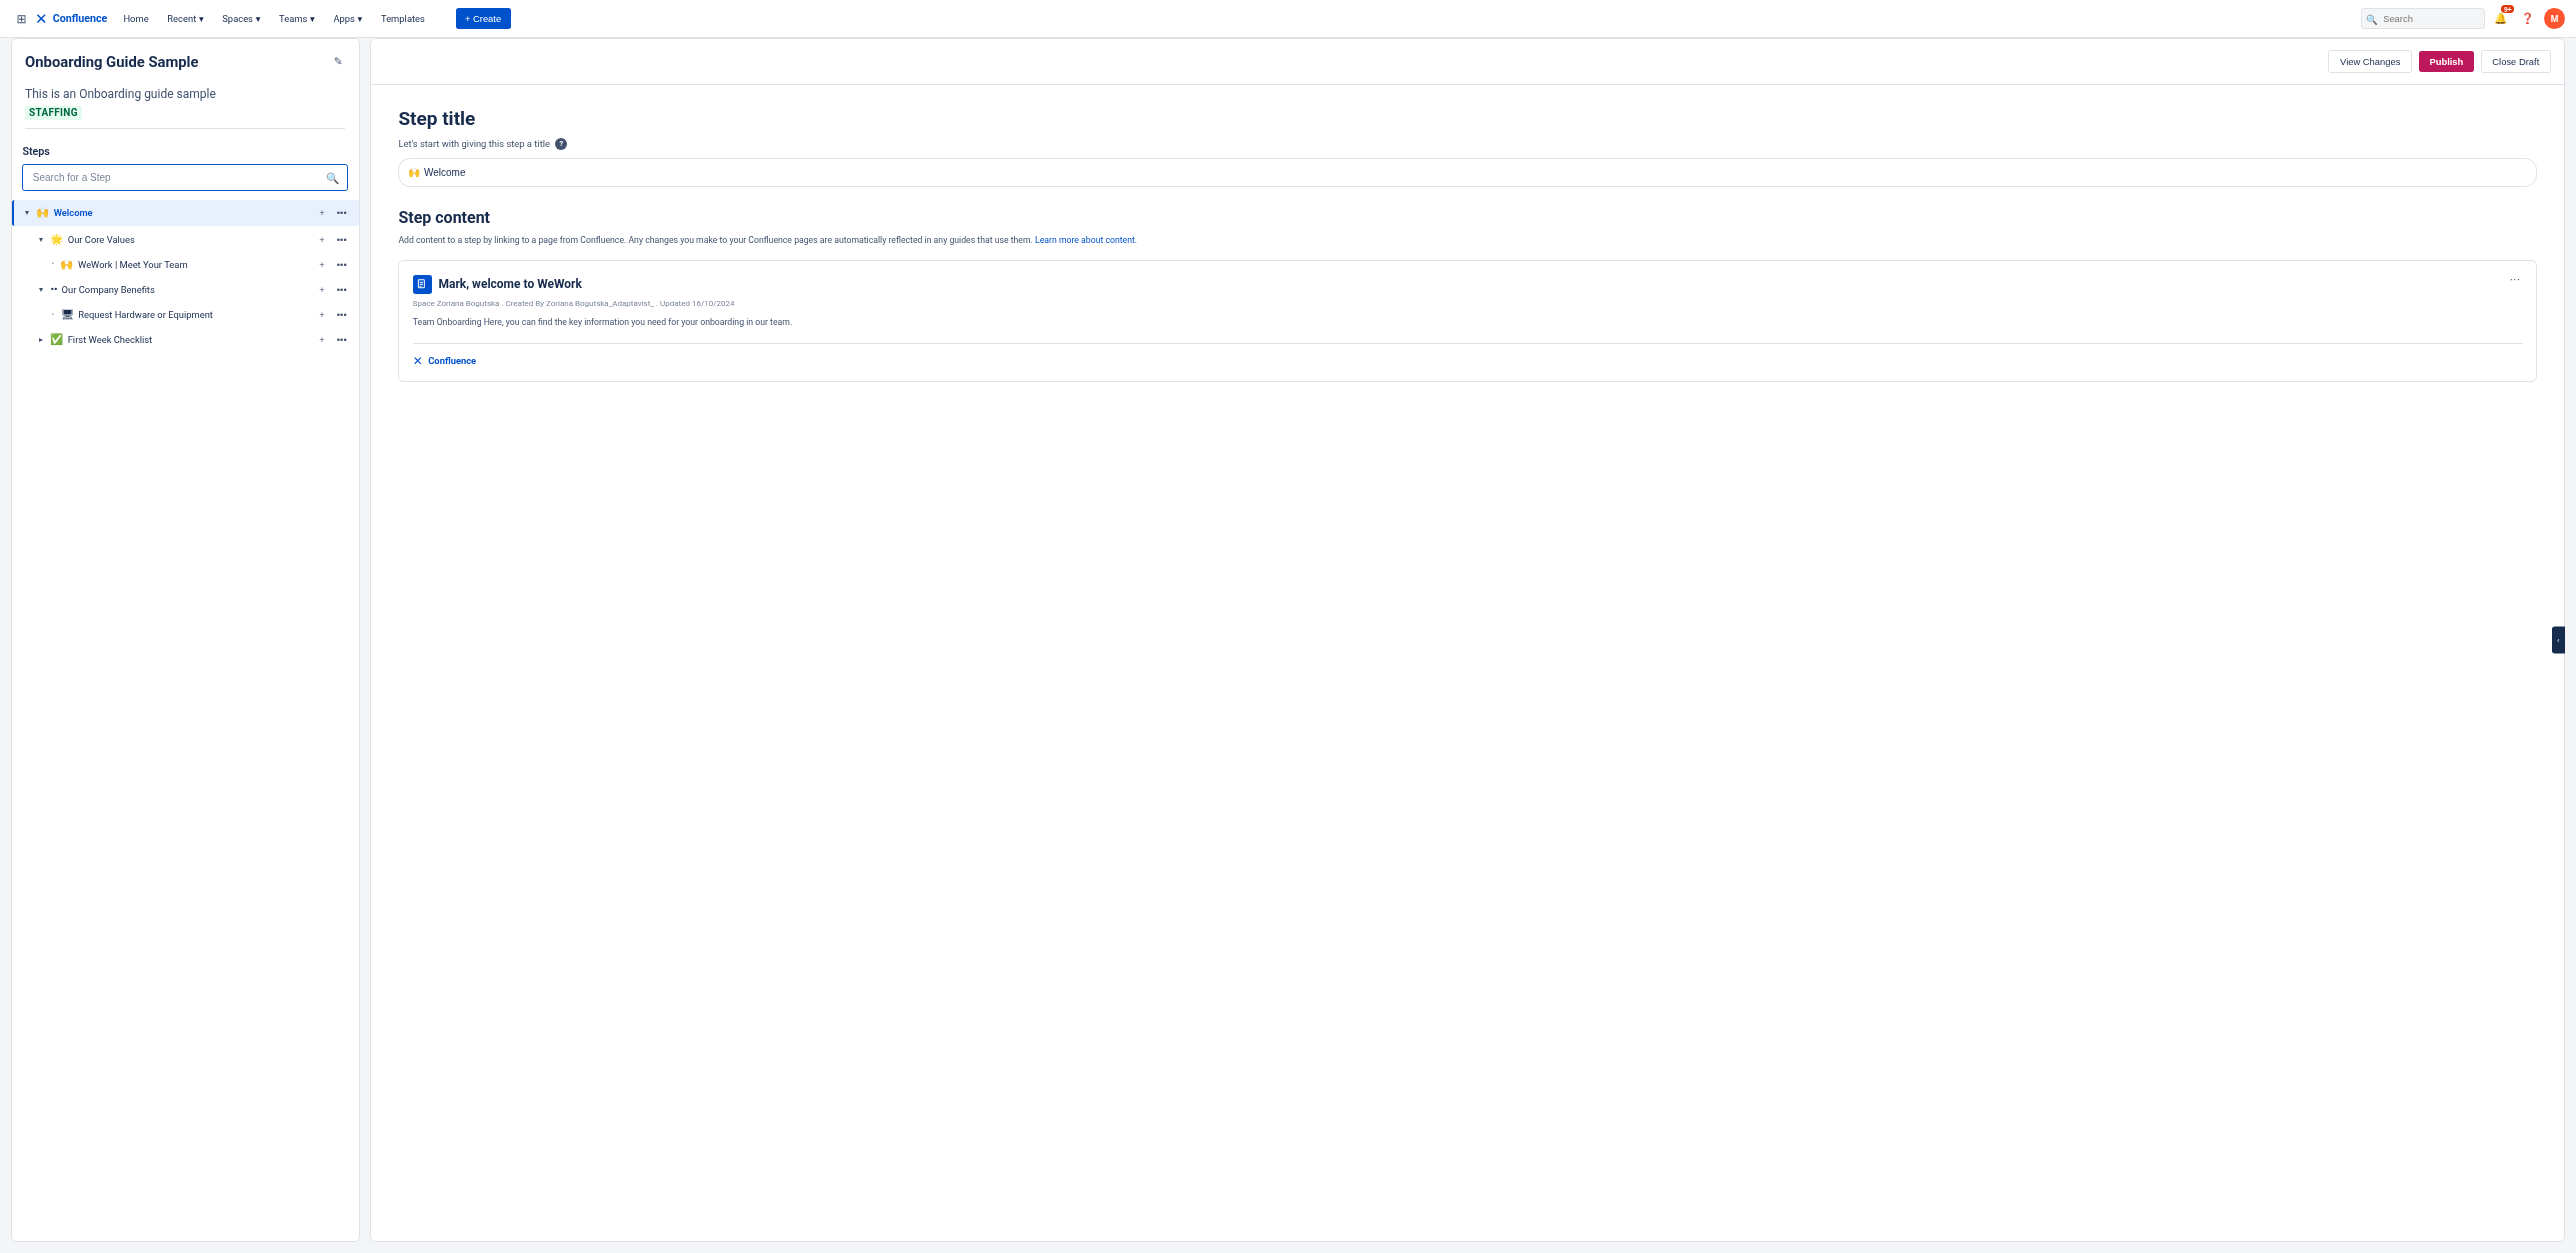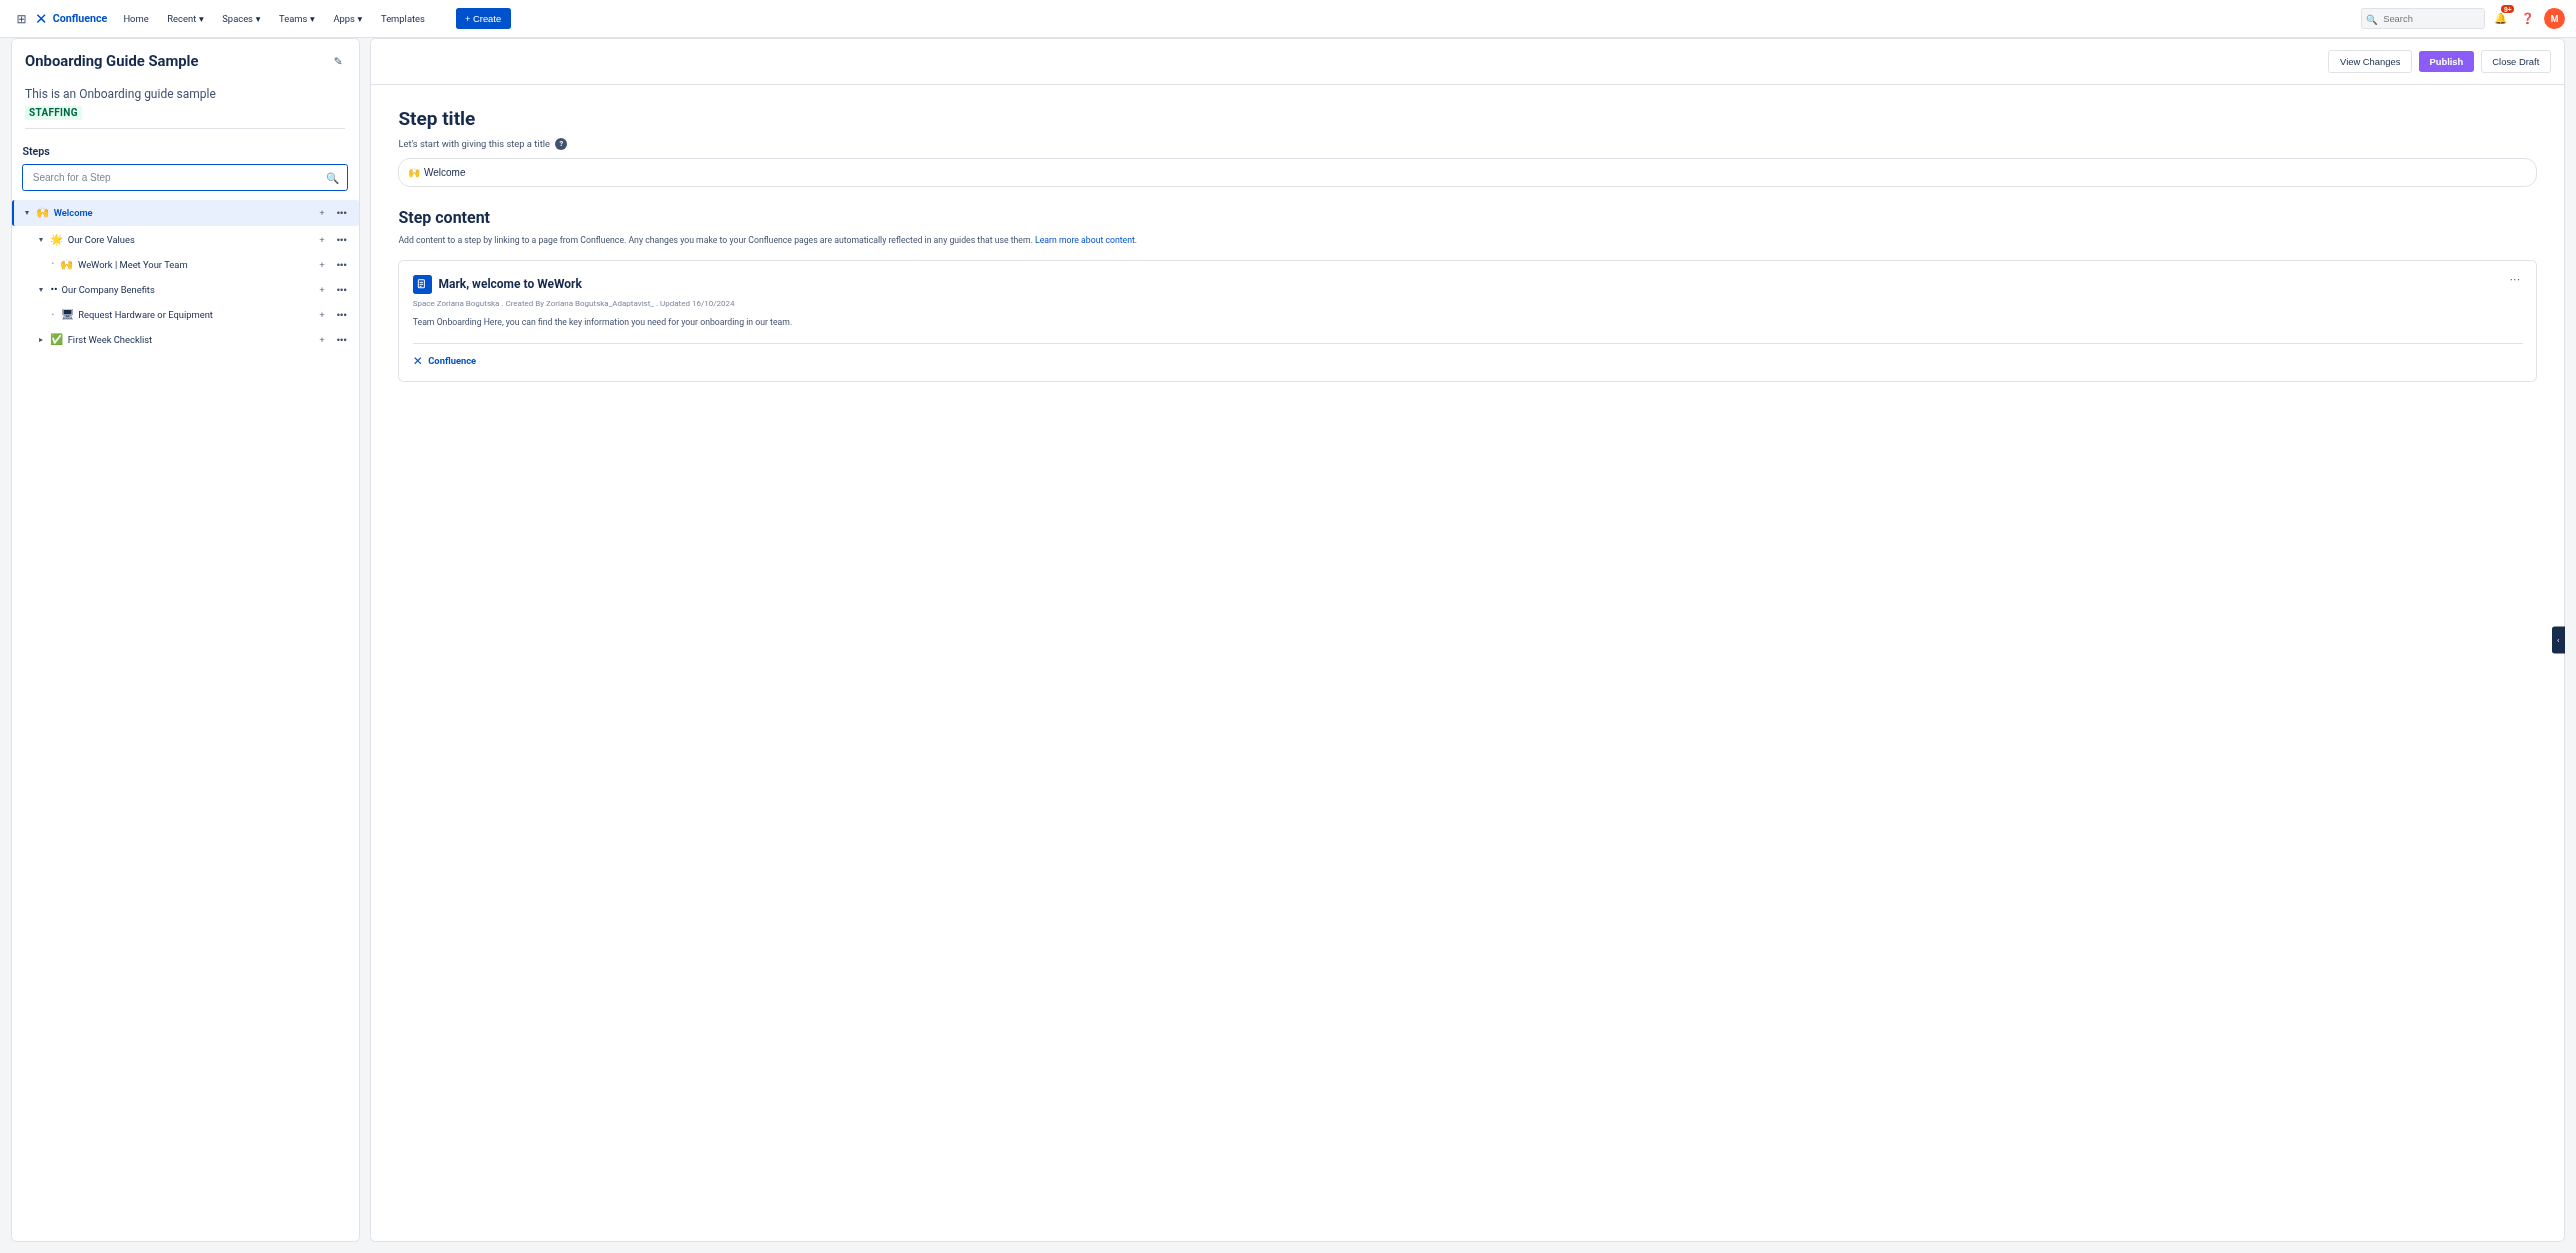--- a/index.html
+++ b/index.html
@@ -141,21 +141,21 @@
     .left-panel {
       width: 349px;
       flex-shrink: 0;
       background: #fff;
       border: 0.7px solid #dfe1e6;
       border-radius: 5.4px;
       display: flex;
       flex-direction: column;
     }
     .left-panel-header { padding: 13.4px 13.4px 8px 13.4px; }
-    .guide-title-row { display: flex; align-items: flex-start; justify-content: space-between; }
+    .guide-title-row { display: flex; align-items: flex-end; justify-content: space-between; }
     .guide-title { font-size: 14.8px; font-weight: 700; color: #172b4d; }
     .edit-icon-btn {
       background: none;
       border: none;
       cursor: pointer;
       color: #42526e;
       font-size: 10.7px;
       padding: 2.7px;
     }
     .guide-subtitle { font-size: 12px; color: #42526e; margin-top: 16px; }
@@ -247,21 +247,21 @@
     .btn-view-changes {
       background: #fff;
       border: 0.7px solid #dfe1e6;
       color: #172b4d;
       border-radius: 2.7px;
       padding: 5.4px 10.7px;
       font-size: 9.4px;
       cursor: pointer;
     }
     .btn-publish {
-      background: #8b5cf6;
+      background: #be185d;
       color: #fff;
       border: none;
       border-radius: 2.7px;
       padding: 5.4px 10.7px;
       font-size: 9.4px;
       font-weight: 600;
       cursor: pointer;
     }
     .btn-close-draft {
       background: #fff;

